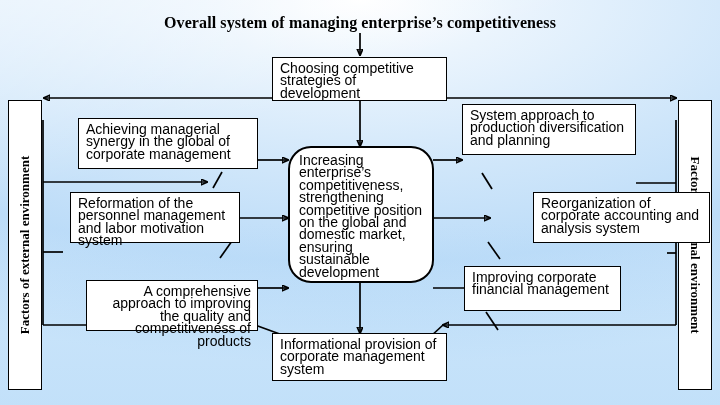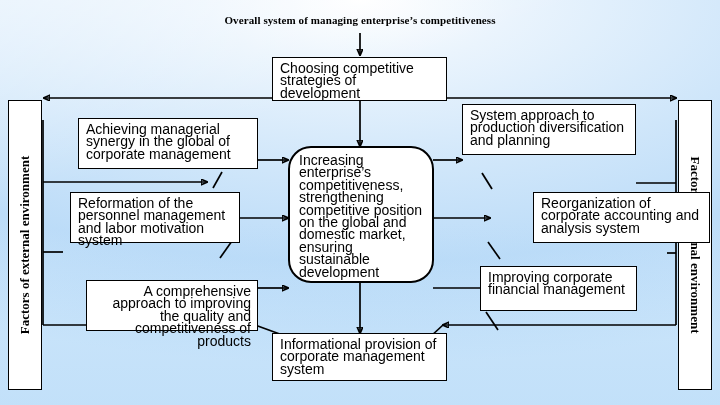--- a/index.html
+++ b/index.html
@@ -31,21 +31,21 @@
   }
 
   .title {
     position: absolute;
     left: 0;
     top: 14px;
     width: 720px;
     text-align: center;
     font-family: "Liberation Serif", serif;
     font-weight: bold;
-    font-size: 11px;
+    font-size: 16px;
     color: #000;
     letter-spacing: 0.1px;
   }
 
   .side-bar {
     position: absolute;
     background: #ffffff;
     border: 1.6px solid #000;
     box-sizing: border-box;
   }
@@ -172,15 +172,15 @@
   <div class="box" style="left:78px; top:118px; width:180px; height:51px;">Achieving managerial synergy in the global of corporate management</div>
 
   <div class="box" style="left:70px; top:192px; width:170px; height:51px;">Reformation of the personnel management and labor motivation system</div>
 
   <div class="box" style="left:86px; top:280px; width:172px; height:51px;text-align:right;">A comprehensive approach to improving the quality and competitiveness of products</div>
 
   <div class="box" style="left:462px; top:104px; width:174px; height:51px;">System approach to production diversification and planning</div>
 
   <div class="box" style="left:490px; top:192px; width:177px; height:51px;margin-left:43px;">Reorganization of corporate accounting and analysis system</div>
 
-  <div class="box" style="left:480px; top:266px; width:157px; height:45px;">Improving corporate financial management</div>
+  <div class="box" style="left:464px; top:266px; width:157px; height:45px;">Improving corporate financial management</div>
 
 </div>
 
 </body></html>

